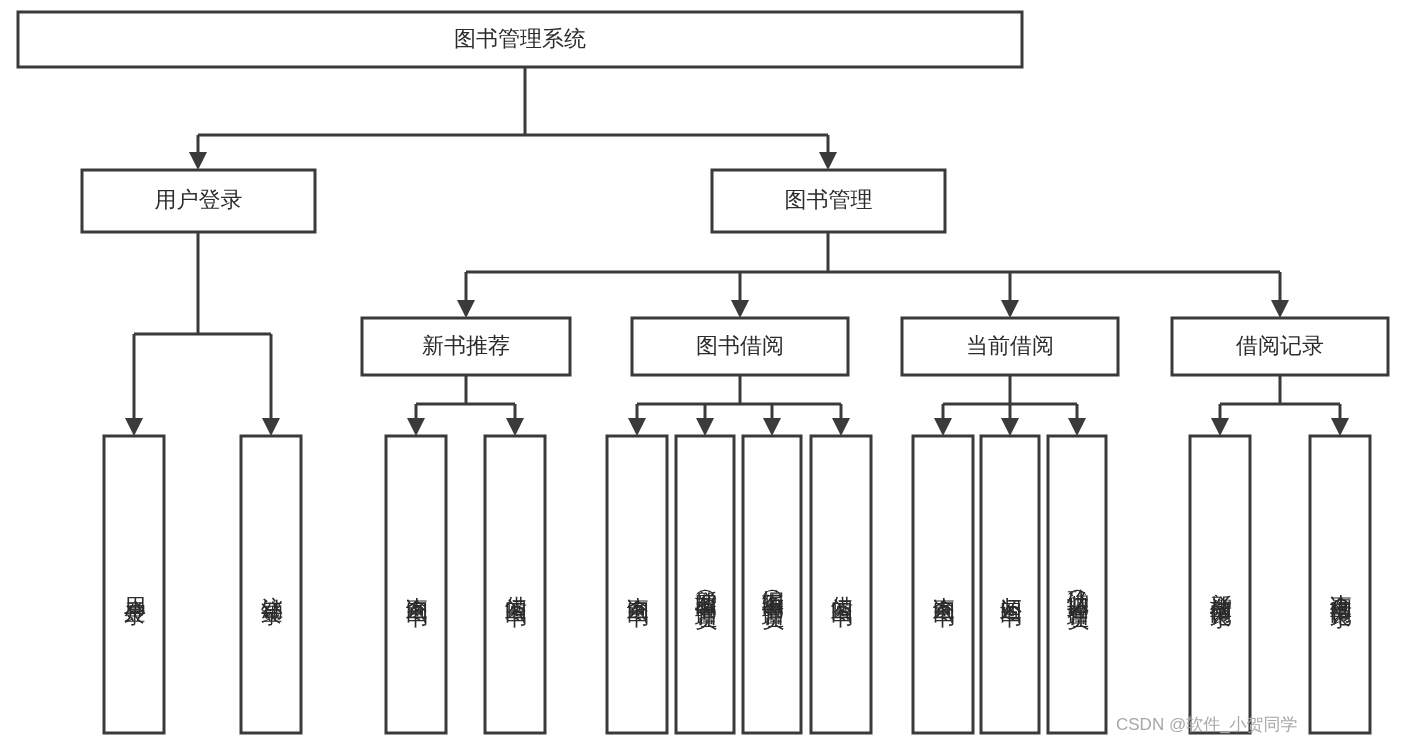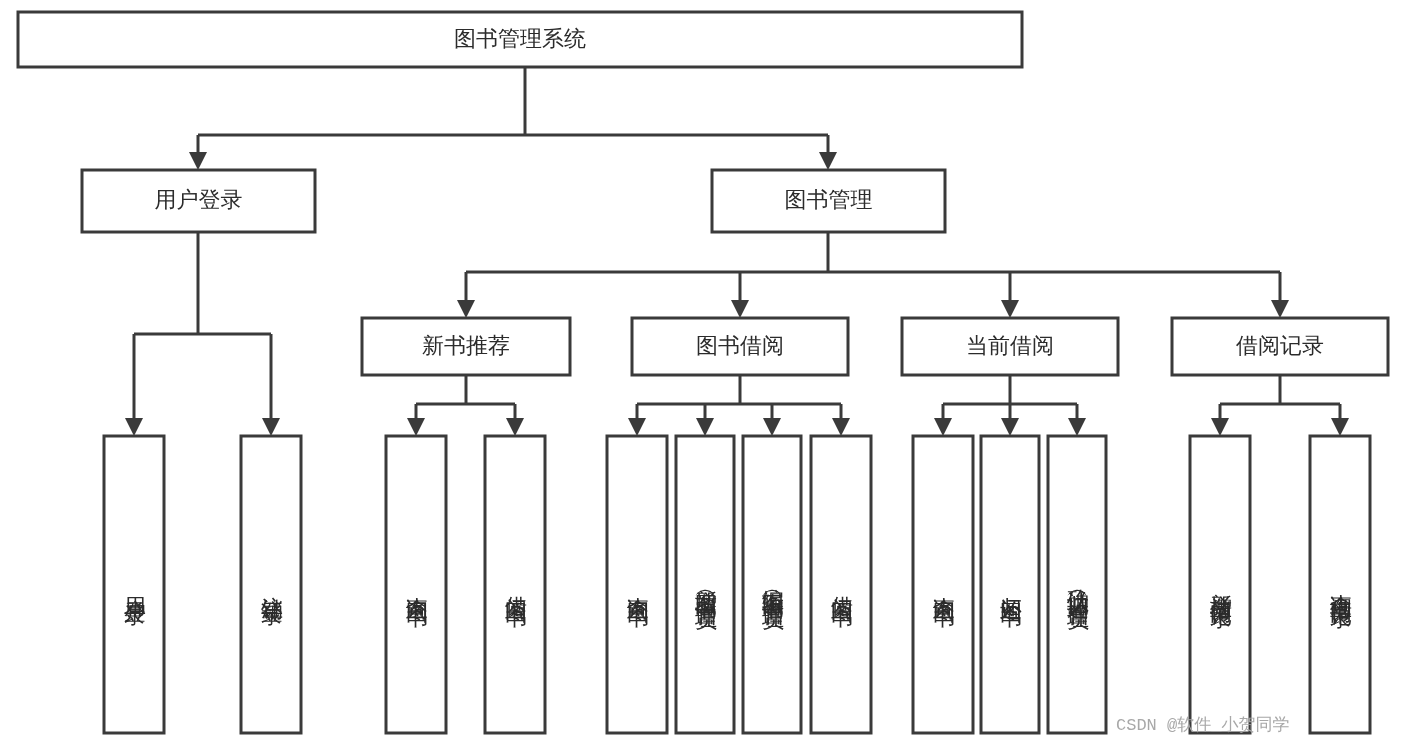--- a/index.html
+++ b/index.html
@@ -20,21 +20,21 @@
     dominant-baseline:middle;
   }
   .label-h{font-size:22px;}
   .label-v{font-size:22px;writing-mode:vertical-rl;letter-spacing:3px;}
   .watermark{
     position:absolute;
     left:1116px;top:713px;
     font-size:17px;
     color:#a8a8a8;
     white-space:nowrap;
-    font-family:Liberation Mono, monospace;
+    font-family:Liberation Sans, sans-serif;
     pointer-events:none;
   }
 </style>
 </head>
 <body>
 
 <div id="diagram-root">
   <svg id="tree-svg" viewBox="0 0 1405 747">
     <g id="connectors-layer">
         <g>

